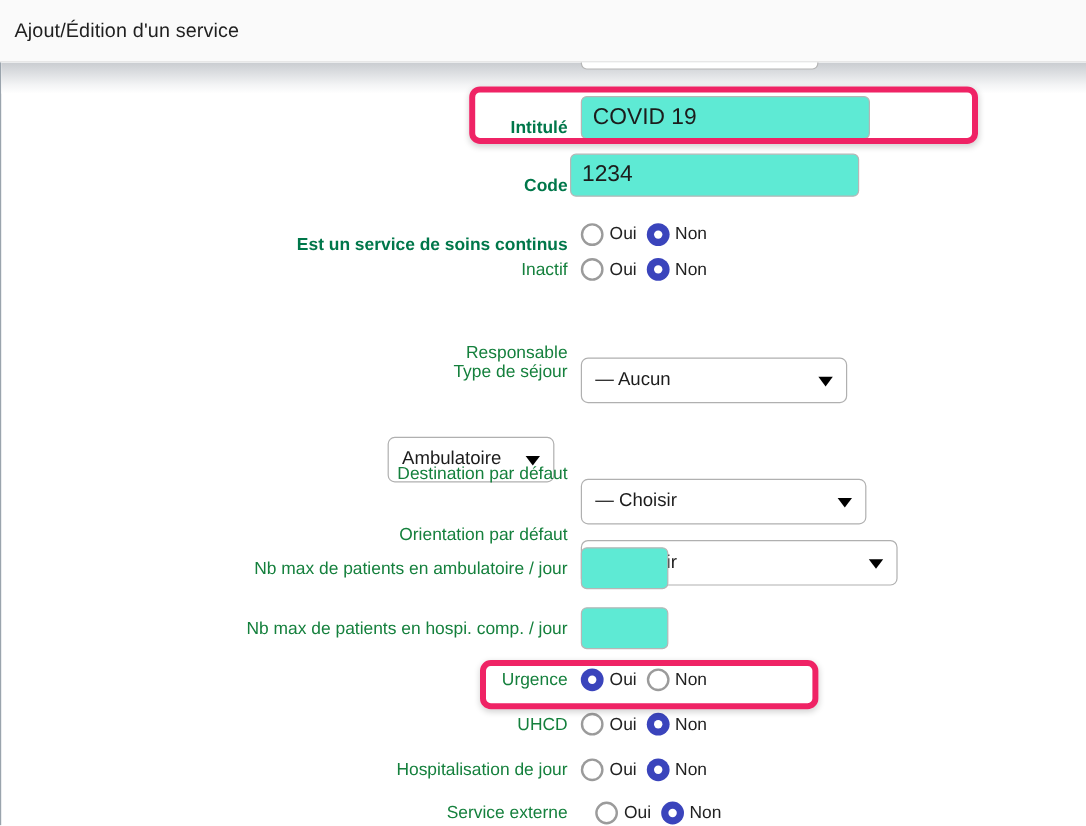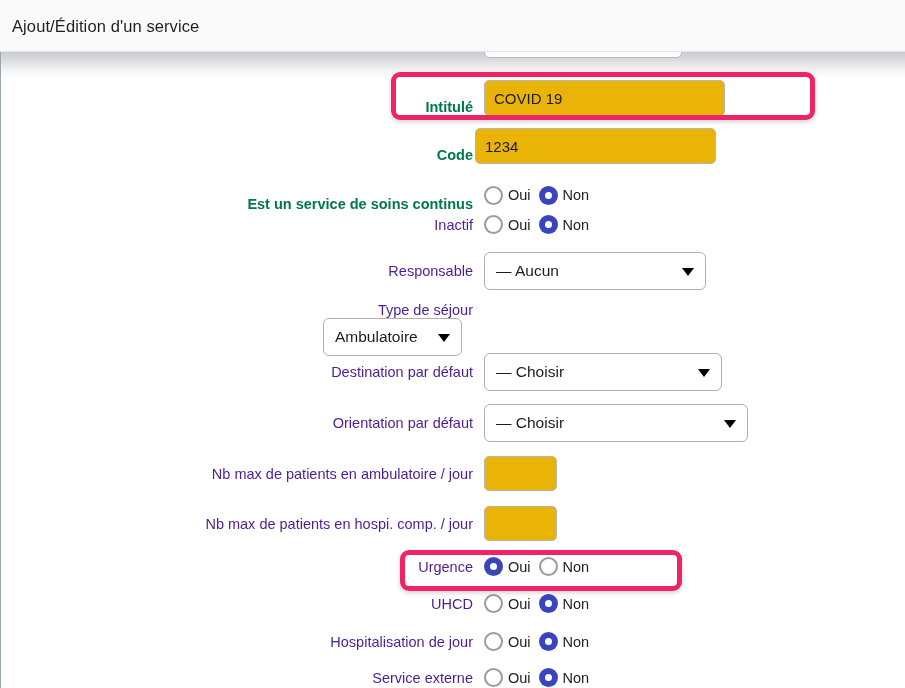--- a/index.html
+++ b/index.html
@@ -62,55 +62,56 @@
   
   .row {
     position: absolute;
     display: flex;
     align-items: center;
     white-space: nowrap;
   }
   .lbl {
     text-align: right;
     font-size: 14.5px;
-    color: #4c1d95;
+    color: #15803d;
     white-space: nowrap;
   }
   .lbl.green {
     color: #00774a;
     font-weight: bold;
     margin-top: 18px;
   }
 
   
   .txtinput {
     height: 36px;
     border: 1px solid #b6b6b6;
     border-radius: 5px;
-    background: #eab308;
+    background: #5eead4;
     font-family: "Liberation Sans", sans-serif;
-    font-size: 15px;
+    font-size: 19px;
     color: #1c1c1c;
     padding: 0 9px;
     outline: none;
   }
   .txtinput.small { width: 73px; height: 35px; }
 
   
   .sel {
     height: 38px;
     border: 1px solid #b0b0b0;
     border-radius: 6px;
     background: #ffffff;
     display: flex;
     align-items: center;
     position: relative;
     padding-left: 11px;
     font-size: 15.5px;
     color: #1c1c1c;
+    margin-top: 46px;
   }
   .sel .caret {
     position: absolute;
     right: 11px;
     top: 50%;
     margin-top: -3px;
     width: 0; height: 0;
     border-left: 6.5px solid transparent;
     border-right: 6.5px solid transparent;
     border-top: 8px solid #000000;
@@ -301,21 +302,21 @@
           <span class="radio"></span>
           <span class="radio-txt">Oui</span>
         </div>
         <div class="radio-opt">
           <span class="radio on"></span>
           <span class="radio-txt">Non</span>
         </div>
       </div>
     </div>
 
-    <div class="row" style="left:180px; top:616px;">
+    <div class="row" style="left:180px; top:616px;gap:12px;">
       <div class="lbl" style="width:292px;">Service externe</div>
       <div class="radios" style="margin-left:11px;">
         <div class="radio-opt">
           <span class="radio"></span>
           <span class="radio-txt">Oui</span>
         </div>
         <div class="radio-opt">
           <span class="radio on"></span>
           <span class="radio-txt">Non</span>
         </div>

